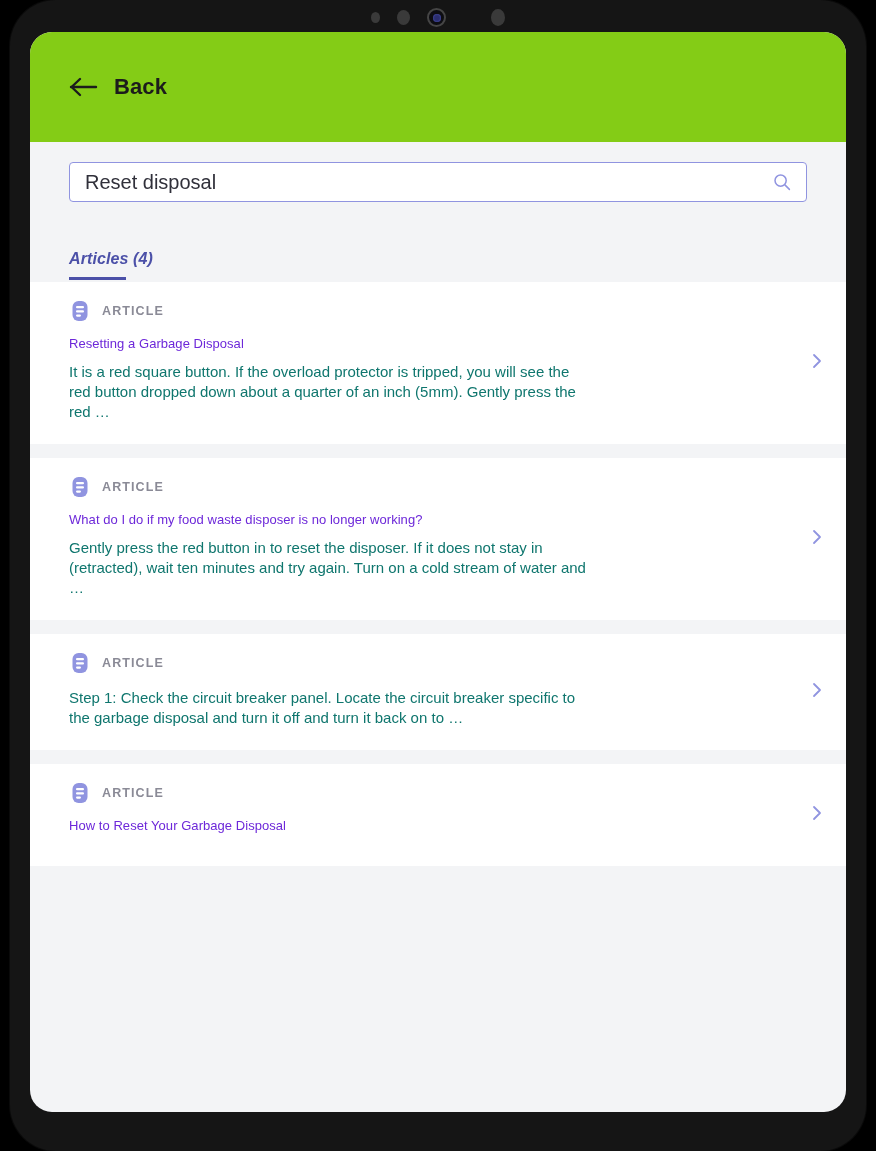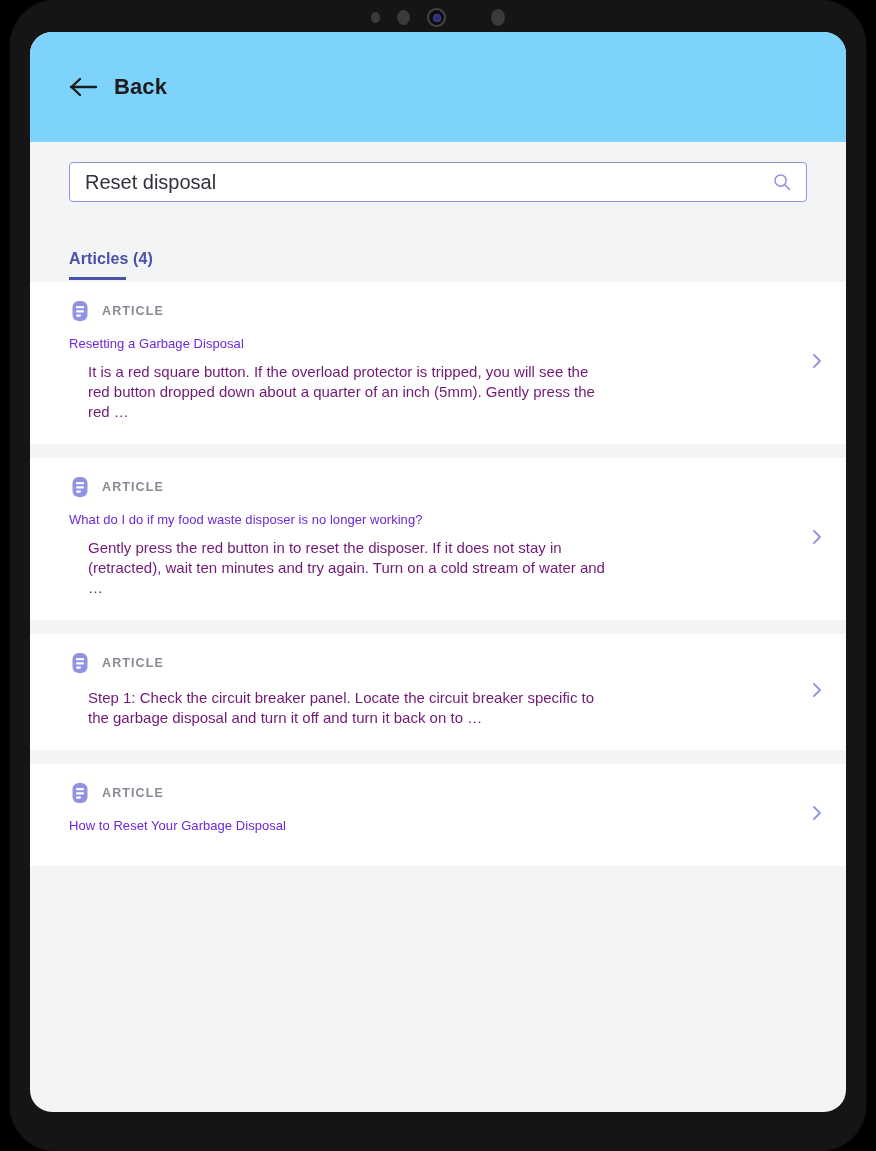--- a/index.html
+++ b/index.html
@@ -61,21 +61,21 @@
     width: 816px;
     height: 1080px;
     background: #f3f4f6;
     border-radius: 22px;
     overflow: hidden;
   }
 
   
   #app-header {
     height: 110px;
-    background: #7dd3fc;
+    background: #84cc16;
     display: flex;
     align-items: center;
     padding-left: 39px;
   }
   #back-button {
     display: flex;
     align-items: center;
     gap: 15px;
     cursor: pointer;
   }
@@ -118,20 +118,21 @@
     padding: 48px 39px 0 39px;
     display: flex;
     gap: 28px;
   }
   .tab-item { padding-bottom: 12px; cursor: pointer; position: relative; }
   .tab-label {
     font-size: 16px;
     font-weight: bold;
     color: #4b50a8;
     letter-spacing: 0.1px;
+    font-style: italic;
   }
   .tab-item.active::after {
     content: "";
     position: absolute;
     left: 0; bottom: 0;
     width: 57px; height: 3px;
     background: #4b50a8;
   }
 
   
@@ -167,23 +168,22 @@
   .article-title {
     font-size: 13px;
     font-weight: normal;
     color: #6d28d9;
     margin-bottom: 11px;
     letter-spacing: 0.05px;
   }
   .article-snippet {
     font-size: 15px;
     line-height: 20px;
-    color: #701a75;
+    color: #0f766e;
     max-width: 518px;
-    margin-left: 19px;
   }
   .article-chevron { flex: 0 0 auto; display: block; }
 </style>
 </head>
 <body>
 
 <div id="device-frame">
 
   <div id="sensor-bar">
     <span class="sensor-dot" id="sensor-dot-small"></span>

